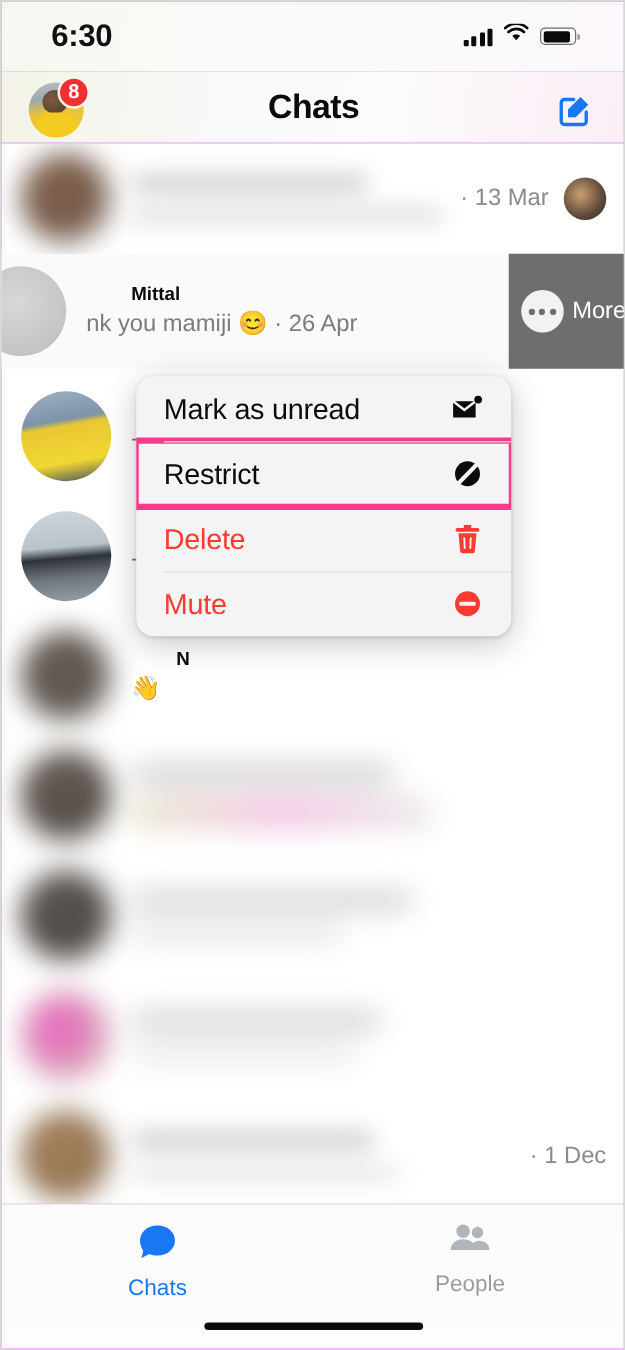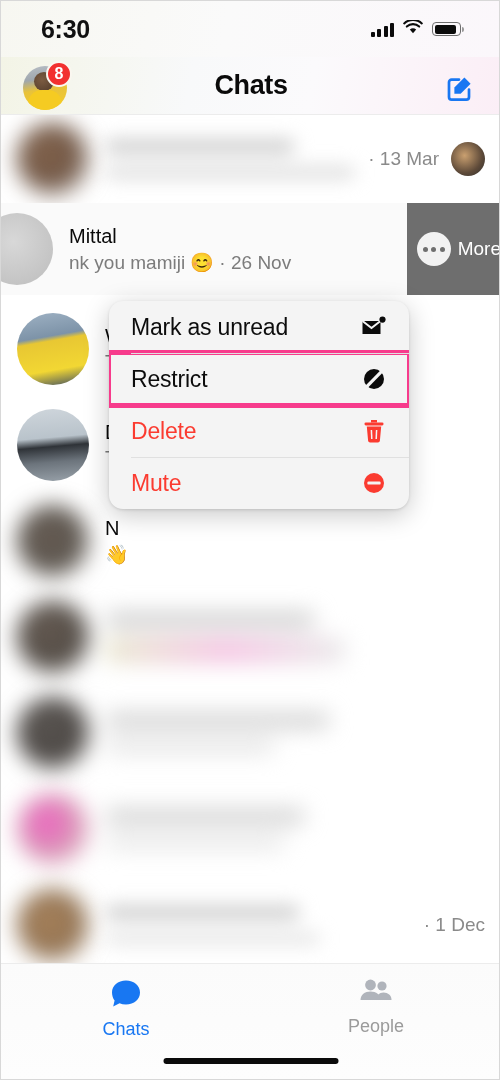--- a/index.html
+++ b/index.html
@@ -57,21 +57,21 @@
     background:#f2302f; border:2.5px solid #faf7f0; border-radius:13px;
     color:#fff; font-size:16px; font-weight:700; display:flex; align-items:center; justify-content:center;
   }
   .compose { position:absolute; right:26px; top:16px; width:30px; height:30px; }
 
   
   .list { position:absolute; left:0; top:114px; width:500px; bottom:116px; background:#fff; overflow:hidden; }
   .row { position:absolute; left:0; width:500px; display:flex; align-items:center; padding:0 16px; }
   .row-av { width:72px; height:72px; border-radius:50%; flex:0 0 72px; overflow:hidden; position:relative; background:#cfcfcf; }
   .row-txt { flex:1; min-width:0; padding-left:16px; }
-  .row-name { font-size:20px; font-weight:400; color:#0a0a0a; white-space:nowrap; overflow:hidden; }
+  .row-name { font-size:15px; font-weight:700; color:#0a0a0a; white-space:nowrap; overflow:hidden;margin-left:36px; }
   .row-prev { font-size:19px; color:#7c7c7c; white-space:nowrap; overflow:hidden; margin-top:3px; }
   .row-time { font-size:19px; color:#8a8a8a; white-space:nowrap; padding-left:8px; }
 
   .blurred { filter:blur(11px); }
   .blurred-soft { filter:blur(9px); }
   .sk-line { height:15px; border-radius:8px; background:#cfcfcf; }
 
   
   .row-mittal {
     top:88px; height:92px; background:#fafafa;
@@ -166,21 +166,21 @@
       </div>
       <div class="row-time">· 13 Mar</div>
       <div style="width:34px;height:34px;border-radius:50%;margin-left:12px;flex:0 0 34px;overflow:hidden;
                   background:radial-gradient(circle at 40% 40%,#caa070 0%,#5e4a39 60%,#2b2b2b 100%);"></div>
     </div>
 
     <div class="row row-mittal">
       <div class="row-av" style="background:radial-gradient(circle at 45% 40%,#d8d8d8 0%,#bcbcbc 100%);"></div>
       <div class="row-txt">
         <div class="row-name">Mittal</div>
-        <div class="row-prev">nk you mamiji 😊 · 26 Nov</div>
+        <div class="row-prev">nk you mamiji 😊 · 26 Apr</div>
       </div>
       <div class="readtick">
         <svg width="20" height="20" viewBox="0 0 20 20">
             <path d="M4.6 10.4 L8.2 13.8 L15.2 6.4" stroke="#f2f2f2" stroke-width="2.4" fill="none" stroke-linecap="round" stroke-linejoin="round"></path>
           </svg>
       </div>
     </div>
 
     <div class="swipe-actions">
       <div class="swipe-btn swipe-more">

